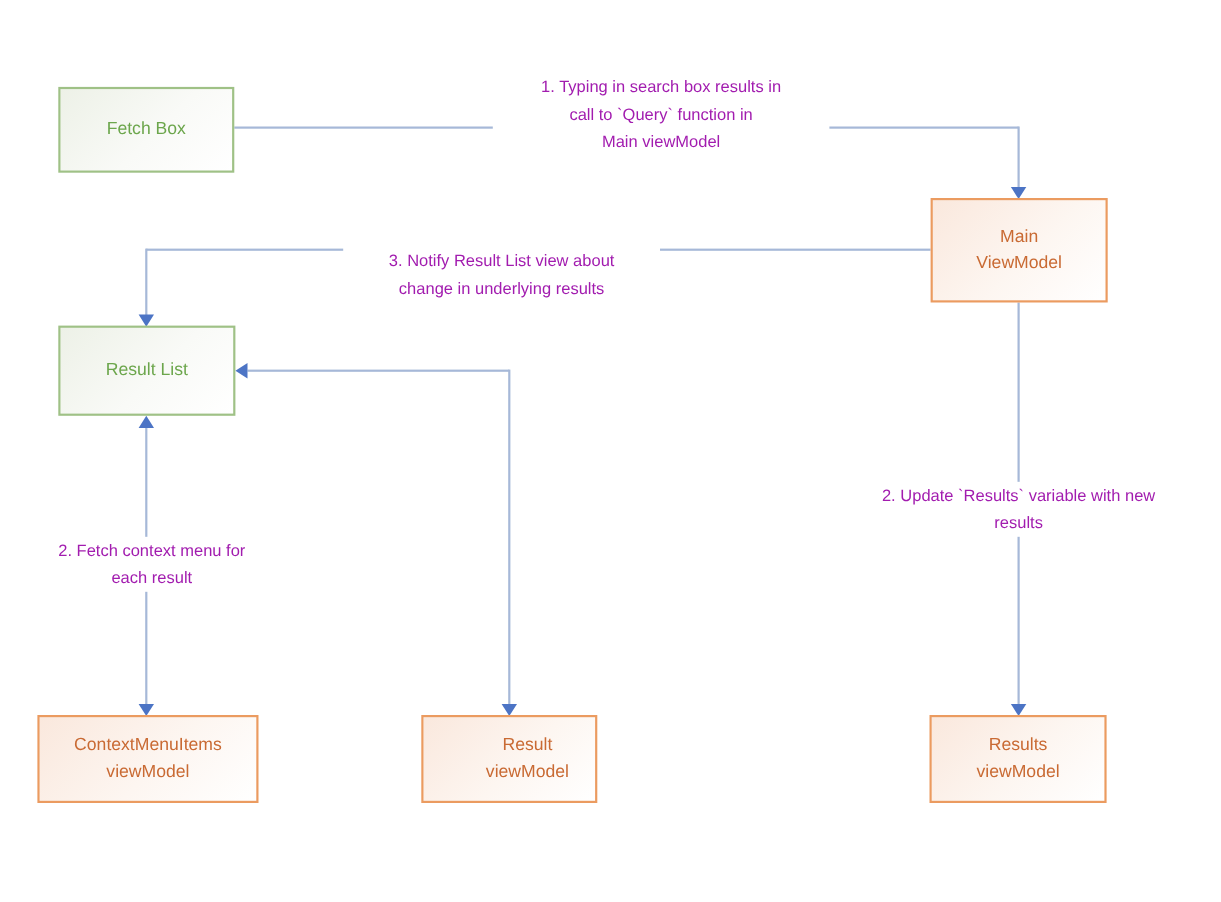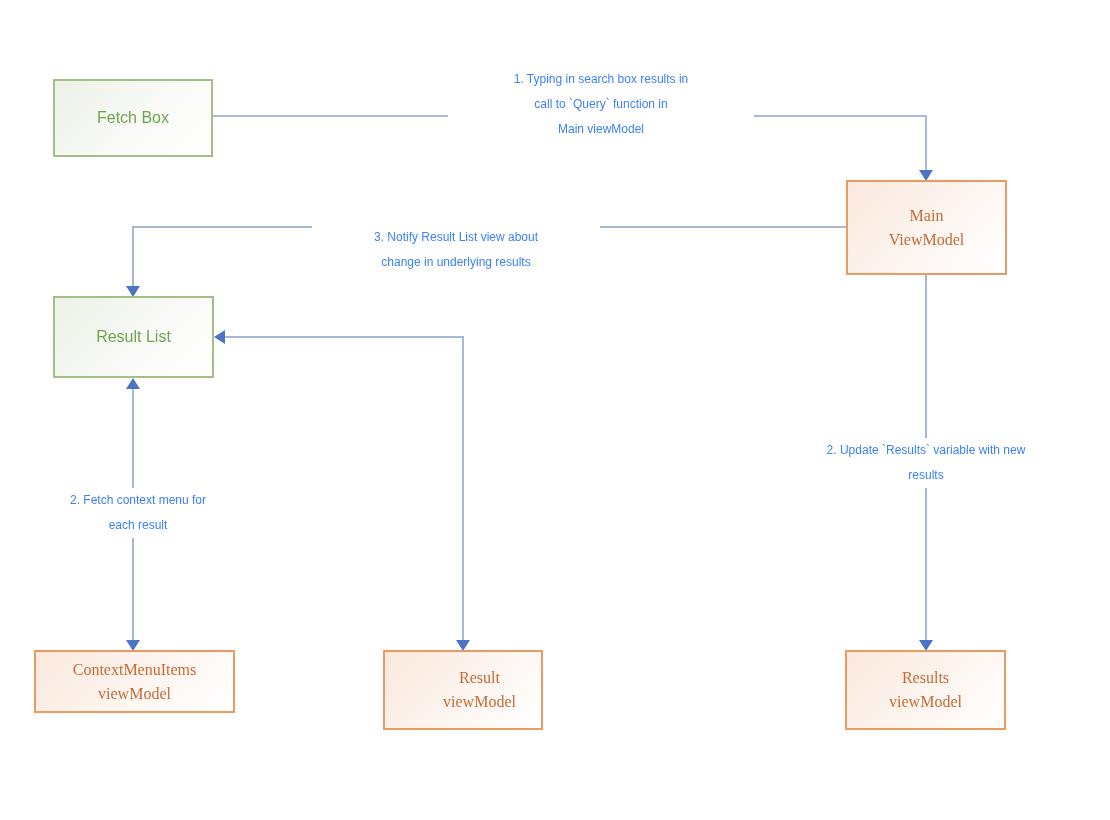--- a/index.html
+++ b/index.html
@@ -9,37 +9,36 @@
   }
   
   .seg{position:absolute;background:#a6b8d8;z-index:1;}
   
   .ah{position:absolute;width:0;height:0;z-index:2;}
   .ah.down{border-left:7px solid transparent;border-right:7px solid transparent;border-top:11px solid #4c74c5;}
   .ah.up{border-left:7px solid transparent;border-right:7px solid transparent;border-bottom:11px solid #4c74c5;}
   .ah.left{border-top:7px solid transparent;border-bottom:7px solid transparent;border-right:11px solid #4c74c5;}
   
   .note{
-    position:absolute;z-index:3;background:#ffffff;color:#3b82f6;
-    font-size:12px;line-height:25px;text-align:center;white-space:pre-line;
+    position:absolute;z-index:3;background:#ffffff;color:#a21caf;
+    font-size:15px;line-height:25px;text-align:center;white-space:pre-line;
   }
   
   .node{
     position:absolute;z-index:4;box-sizing:border-box;border:2px solid;
     display:flex;align-items:center;justify-content:center;text-align:center;
     font-size:16px;line-height:24px;white-space:pre-line;
   }
   .node.green{
     border-color:#9fc186;color:#6ca64c;
     background:linear-gradient(135deg,#edf1e7 0%,#f9faf7 55%,#ffffff 100%);
   }
   .node.orange{
     border-color:#eb9b60;color:#c96a33;
     background:linear-gradient(135deg,#fae8dd 0%,#fdf6f1 55%,#ffffff 100%);
-    font-family:Liberation Serif, serif;
   }
 
   
   #c1h{left:213px;top:115px;width:713px;height:2px;}
   #c1v{left:925px;top:115px;width:2px;height:56px;}
   #c1a{left:919px;top:170px;}
   
   #c3h{left:133px;top:226px;width:713px;height:2px;}
   #c3v{left:132px;top:226px;width:2px;height:61px;}
   #c3a{left:126px;top:286px;}
@@ -60,21 +59,21 @@
   #note1{left:448px;top:67px;width:306px;}
   #note2{left:740px;top:438px;width:372px;}
   #note3{left:312px;top:189px;width:288px;margin-top:36px;}
   #note4{left:300px;top:343px;width:312px;}
   #note5{left:12px;top:488px;width:252px;}
 
   
   #n-search{left:53px;top:79px;width:160px;height:78px;}
   #n-main{left:846px;top:180px;width:161px;height:95px;}
   #n-resultlist{left:53px;top:296px;width:161px;height:82px;}
-  #n-ctx{left:34px;top:650px;width:201px;height:63px;}
+  #n-ctx{left:34px;top:650px;width:201px;height:80px;}
   #n-resultvm{left:383px;top:650px;width:160px;height:80px;padding-left:33px;}
   #n-resultsvm{left:845px;top:650px;width:161px;height:80px;}
 </style>
 </head>
 <body>
 
 <div style="position:absolute;inset:0;">
 
   <div class="seg" id="c1h"></div>
   <div class="seg" id="c1v"></div>

